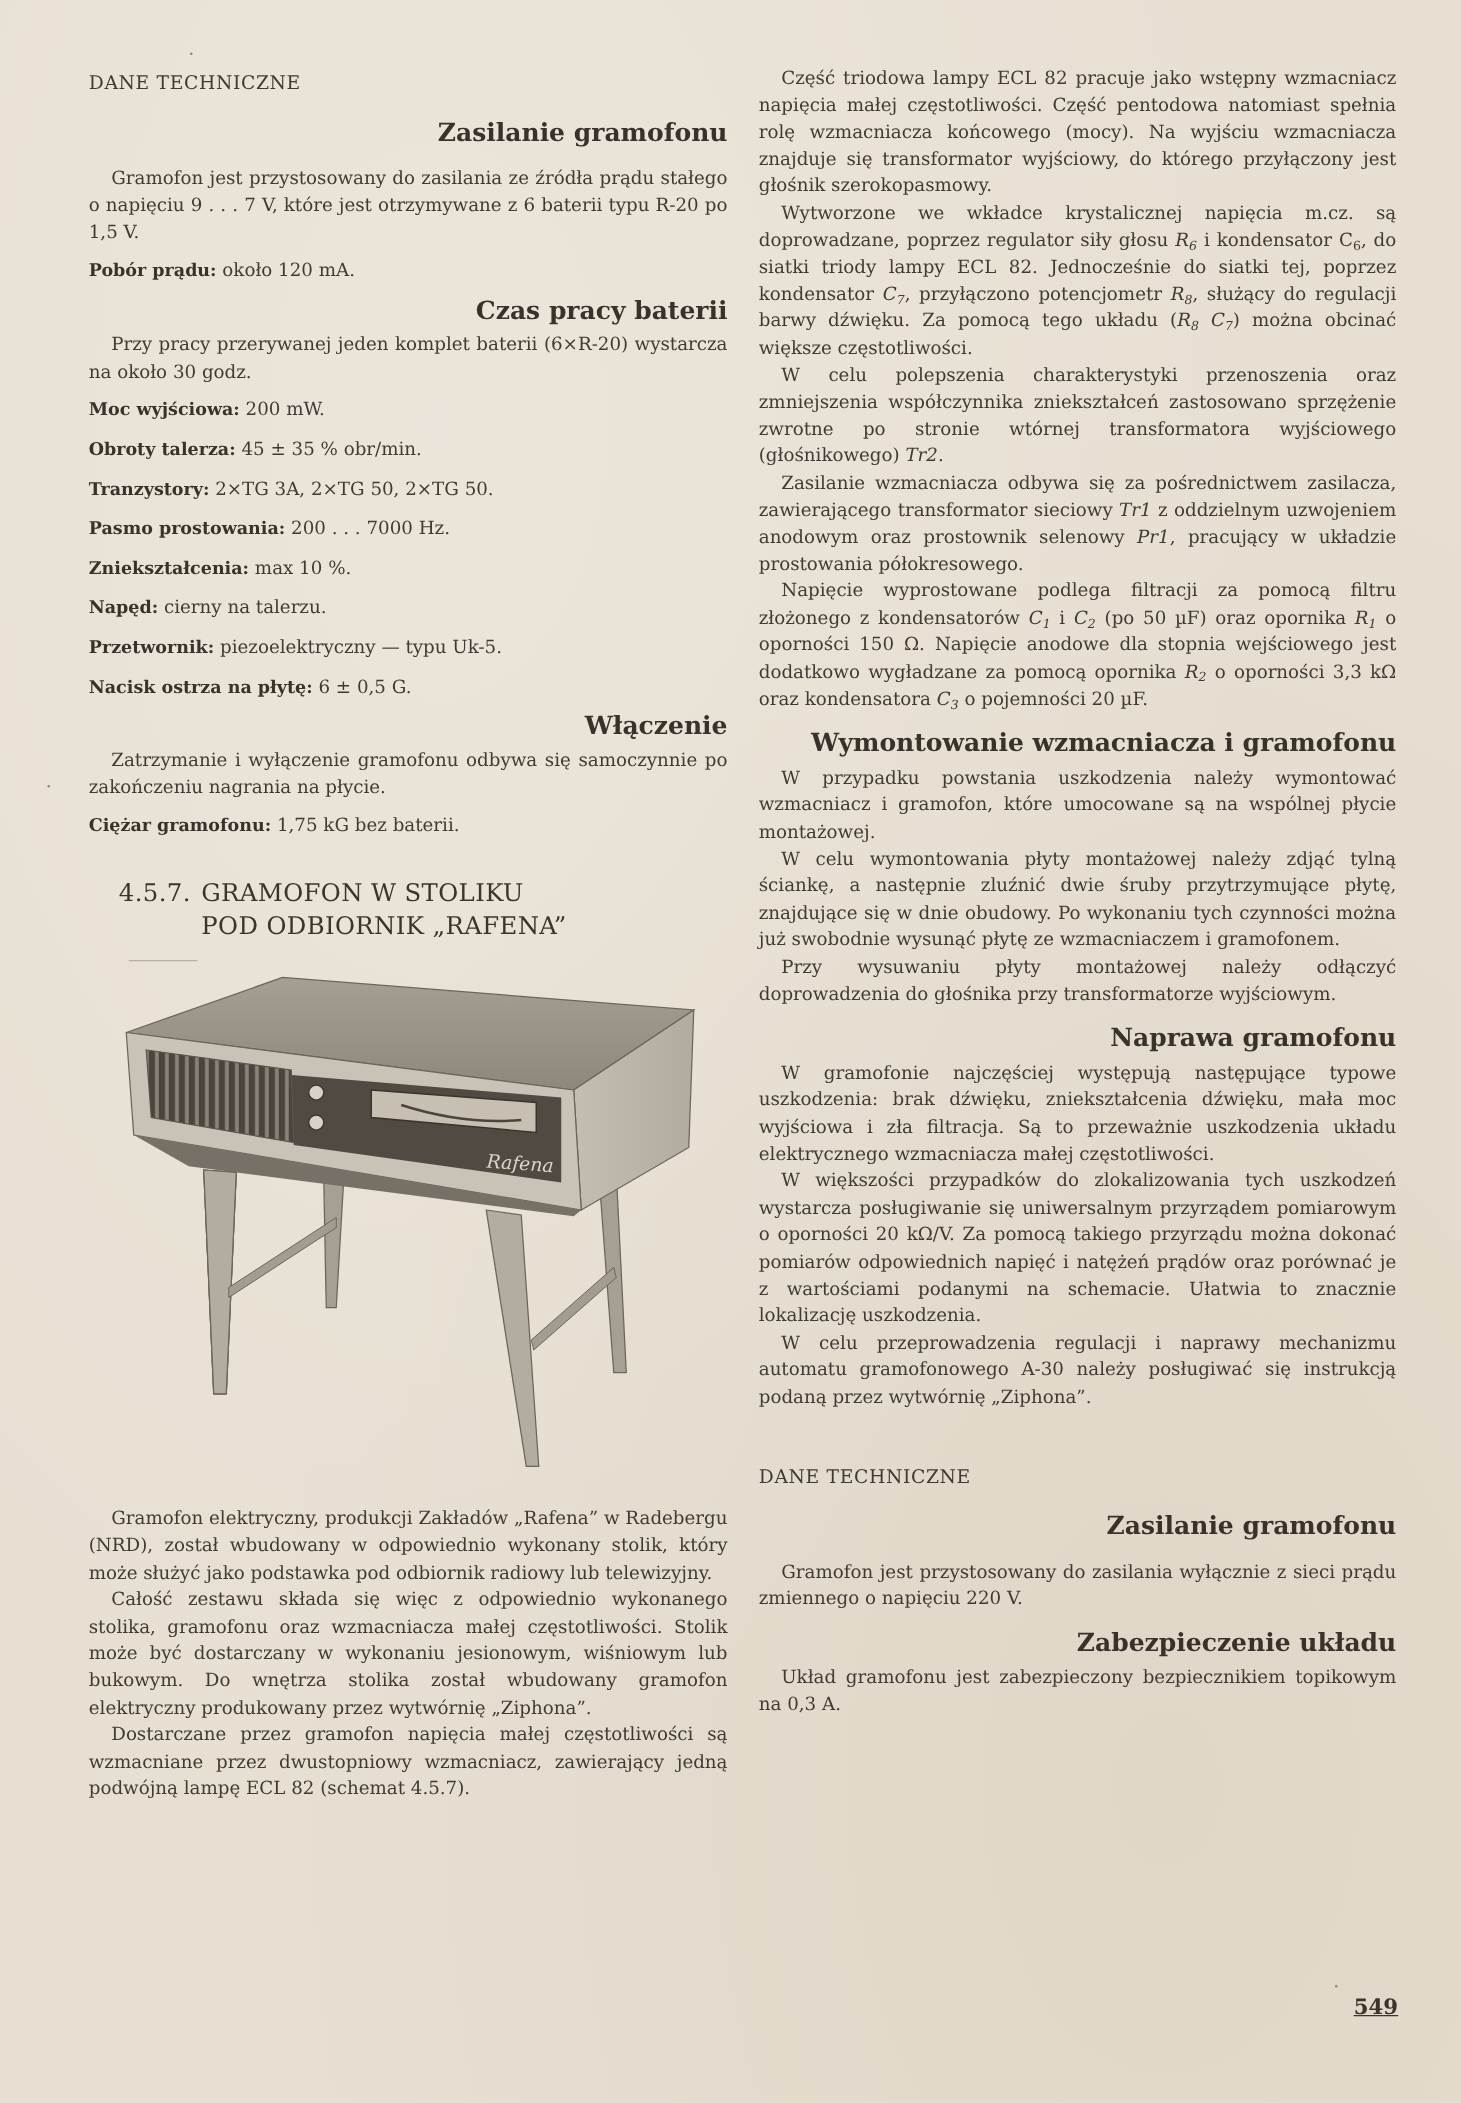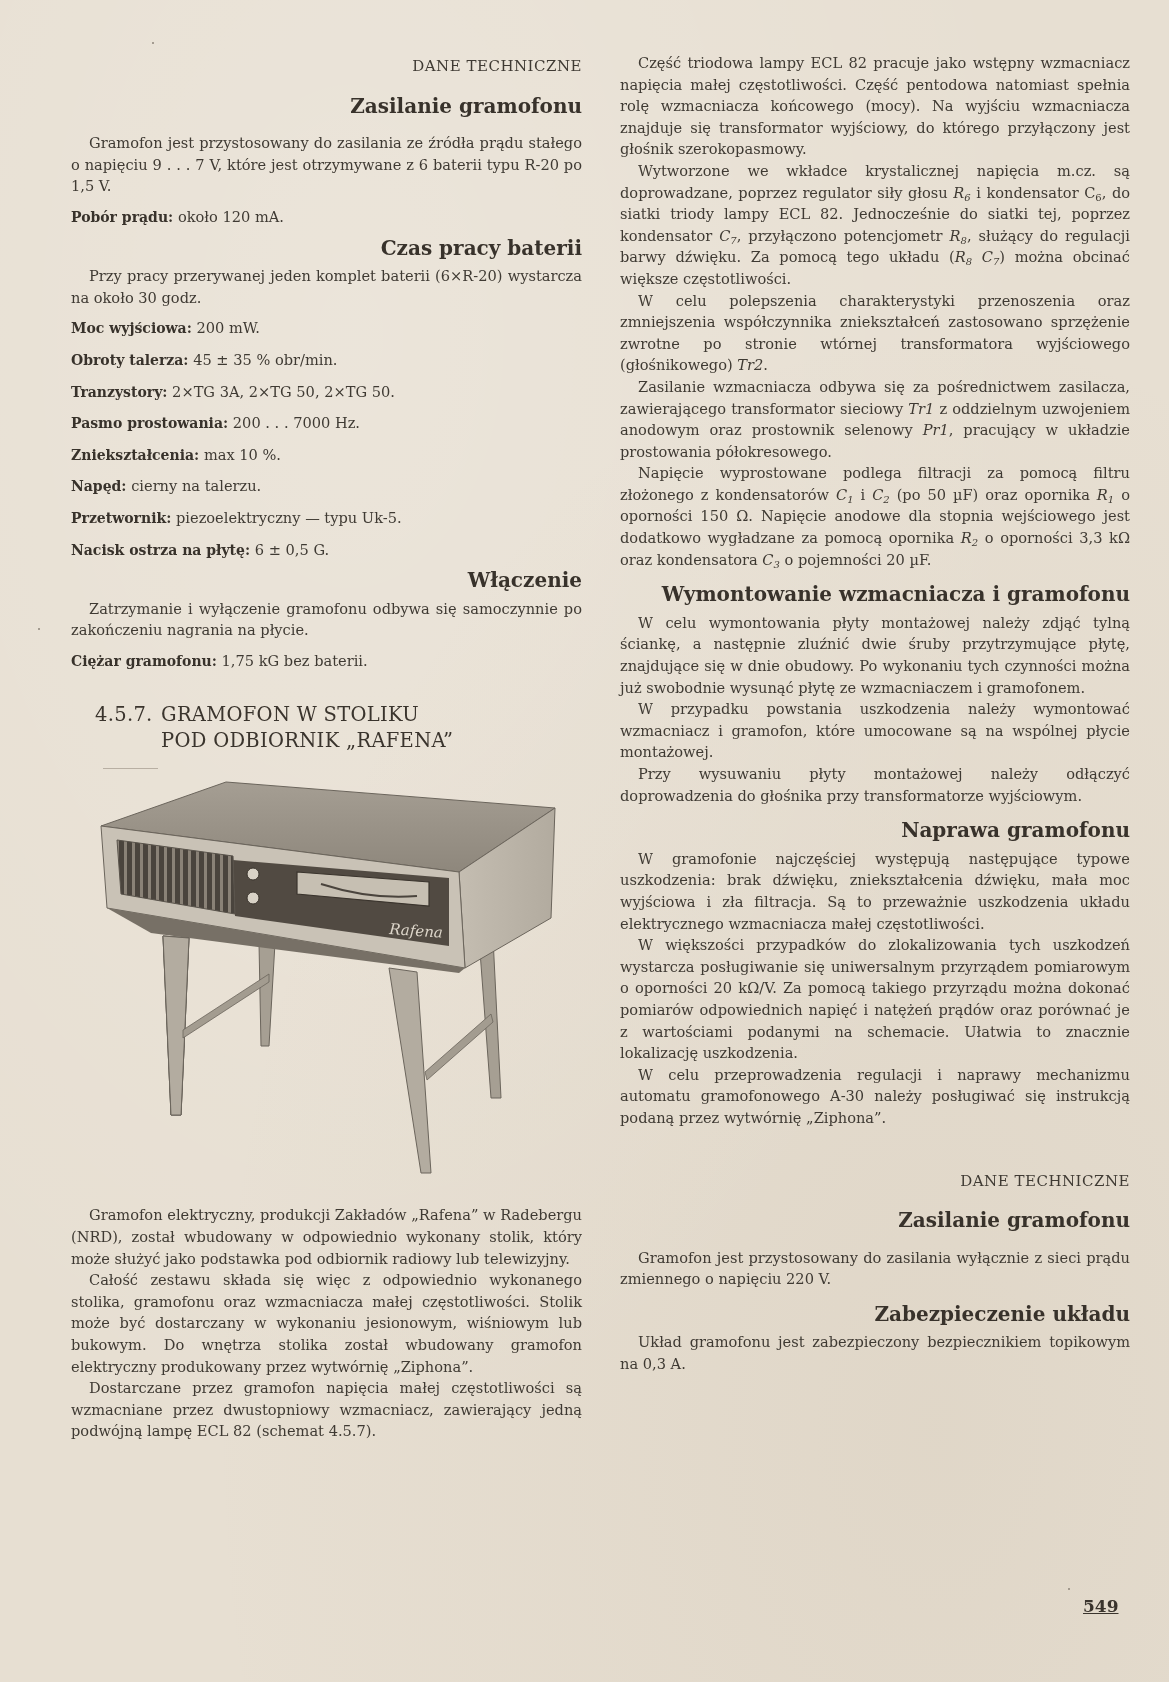--- a/index.html
+++ b/index.html
@@ -12,24 +12,24 @@
   }
   .page {
     position: absolute; inset: 0;
     background:
       radial-gradient(ellipse at 30% 20%, rgba(255,255,255,0.18), rgba(0,0,0,0) 60%),
       radial-gradient(ellipse at 80% 85%, rgba(160,140,110,0.10), rgba(0,0,0,0) 55%),
       #e7dfd2;
   }
   .col { position: absolute; top: 52px; font-size: 14.6px; line-height: 21.6px; }
   .col.left { left: 71px; width: 511px; }
-  .col.right { left: 620px; width: 510px; }
+  .col.right { left: 607px; width: 510px; }
 
   .sec-title {
-    text-align: right; letter-spacing: 0.5px; font-size: 15px;
+    text-align: left; letter-spacing: 0.5px; font-size: 15px;
     margin: 4px 0 18px 0;
   }
   .h-bold { font-weight: bold; font-size: 20px; margin: 0 0 6px 0; color: #38322b; text-align: right; }
   p { margin: 0; text-align: justify; text-indent: 18px; }
   .spec { margin: 0 0 9px 0; text-indent: 0; text-align: left; }
   .spec .k { font-weight: bold; color: #38322b; font-size: 14px; }
   .gap-s { height: 9px; }
   .gap-m { height: 14px; }
 
   .chapter {
@@ -158,22 +158,22 @@
     <p><span>Wytworzone we wkładce krystalicznej napięcia m.cz. są doprowadzane, poprzez regulator siły głosu </span><i class="sym"><span>R</span><sub>6</sub></i><span> i kondensator </span><span><span>C</span><sub>6</sub></span><span>, do siatki triody lampy ECL 82. Jednocześnie do siatki tej, poprzez kondensator </span><i class="sym"><span>C</span><sub>7</sub></i><span>, przyłączono potencjometr </span><i class="sym"><span>R</span><sub>8</sub></i><span>, służący do regulacji barwy dźwięku. Za pomocą tego układu (</span><i class="sym"><span>R</span><sub>8</sub><span> C</span><sub>7</sub></i><span>) można obcinać większe częstotliwości.</span></p>
 
     <p><span>W celu polepszenia charakterystyki przenoszenia oraz zmniejszenia współczynnika zniekształceń zastosowano sprzężenie zwrotne po stronie wtórnej transformatora wyjściowego (głośnikowego) </span><i class="sym">Tr2</i><span>.</span></p>
 
     <p><span>Zasilanie wzmacniacza odbywa się za pośrednictwem zasilacza, zawierającego transformator sieciowy </span><i class="sym">Tr1</i><span> z oddzielnym uzwojeniem anodowym oraz prostownik selenowy </span><i class="sym">Pr1</i><span>, pracujący w układzie prostowania półokresowego.</span></p>
 
     <p><span>Napięcie wyprostowane podlega filtracji za pomocą filtru złożonego z kondensatorów </span><i class="sym"><span>C</span><sub>1</sub></i><span> i </span><i class="sym"><span>C</span><sub>2</sub></i><span> (po 50 µF) oraz opornika </span><i class="sym"><span>R</span><sub>1</sub></i><span> o oporności 150 Ω. Napięcie anodowe dla stopnia wejściowego jest dodatkowo wygładzane za pomocą opornika </span><i class="sym"><span>R</span><sub>2</sub></i><span> o oporności 3,3 kΩ oraz kondensatora </span><i class="sym"><span>C</span><sub>3</sub></i><span> o pojemności 20 µF.</span></p>
 
     <div class="gap-m"></div>
     <div class="h-bold">Wymontowanie wzmacniacza i gramofonu</div>
+    <p>W przypadku powstania uszkodzenia należy wymontować wzmacniacz i gramofon, które umocowane są na wspólnej płycie montażowej.</p>
     <p>W celu wymontowania płyty montażowej należy zdjąć tylną ściankę, a następnie zluźnić dwie śruby przytrzymujące płytę, znajdujące się w dnie obudowy. Po wykonaniu tych czynności można już swobodnie wysunąć płytę ze wzmacniaczem i gramofonem.</p>
-    <p>W przypadku powstania uszkodzenia należy wymontować wzmacniacz i gramofon, które umocowane są na wspólnej płycie montażowej.</p>
     <p>Przy wysuwaniu płyty montażowej należy odłączyć doprowadzenia do głośnika przy transformatorze wyjściowym.</p>
 
     <div class="gap-m"></div>
     <div class="h-bold">Naprawa gramofonu</div>
     <p>W gramofonie najczęściej występują następujące typowe uszkodzenia: brak dźwięku, zniekształcenia dźwięku, mała moc wyjściowa i zła filtracja. Są to przeważnie uszkodzenia układu elektrycznego wzmacniacza małej częstotliwości.</p>
     <p>W większości przypadków do zlokalizowania tych uszkodzeń wystarcza posługiwanie się uniwersalnym przyrządem pomiarowym o oporności 20 kΩ/V. Za pomocą takiego przyrządu można dokonać pomiarów odpowiednich napięć i natężeń prądów oraz porównać je z wartościami podanymi na schemacie. Ułatwia to znacznie lokalizację uszkodzenia.</p>
     <p>W celu przeprowadzenia regulacji i naprawy mechanizmu automatu gramofonowego A-30 należy posługiwać się instrukcją podaną przez wytwórnię „Ziphona”.</p>
 
     <div style="height:38px"></div>
     <div class="sec-title">DANE TECHNICZNE</div>

